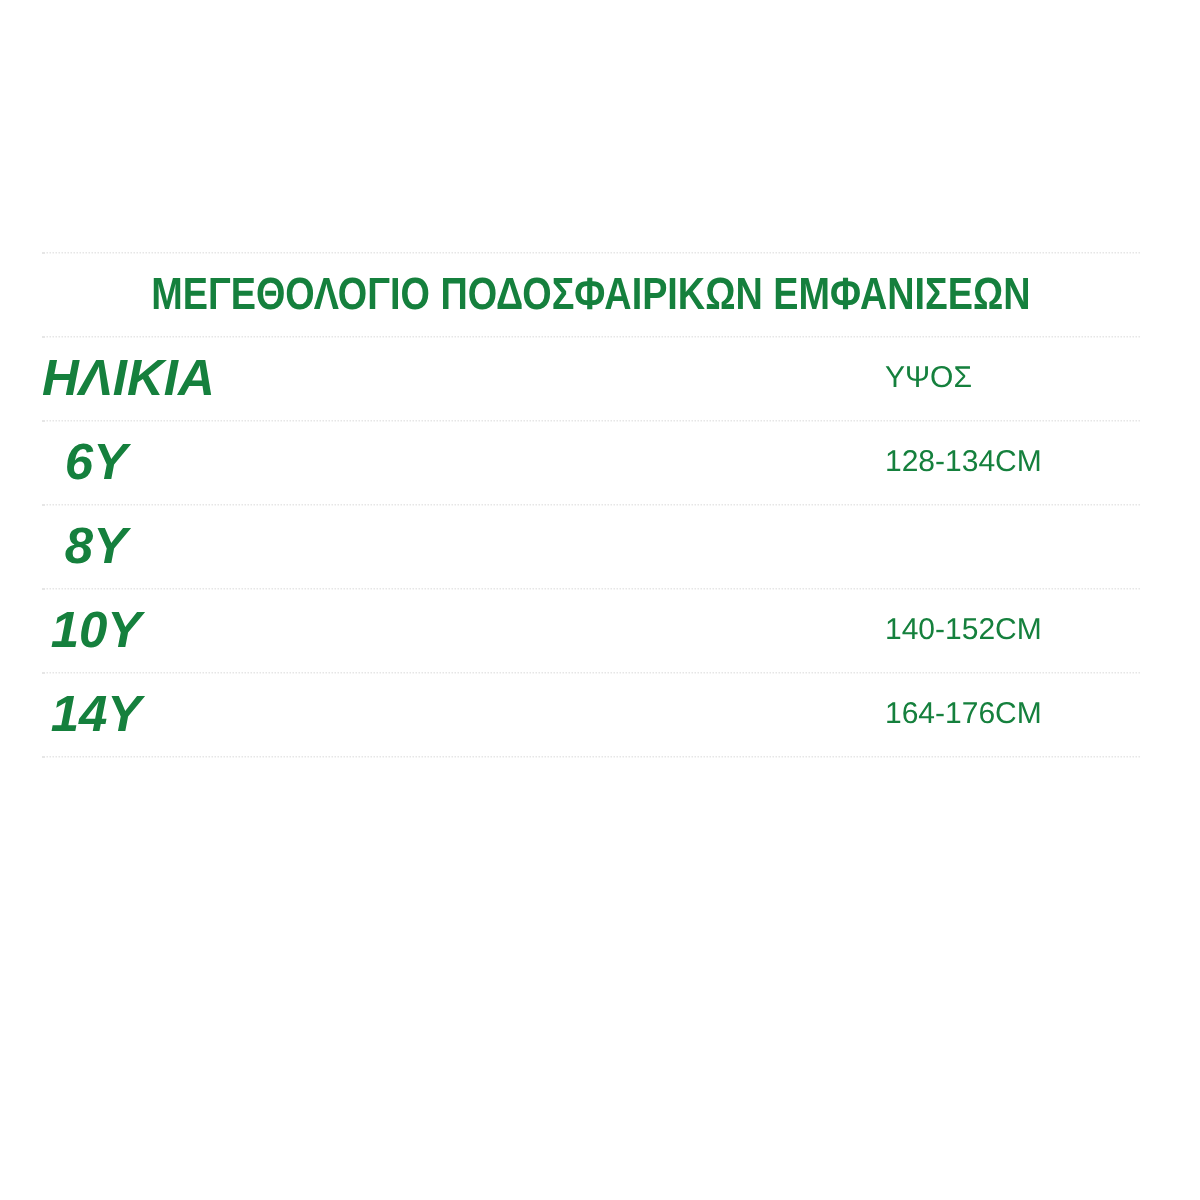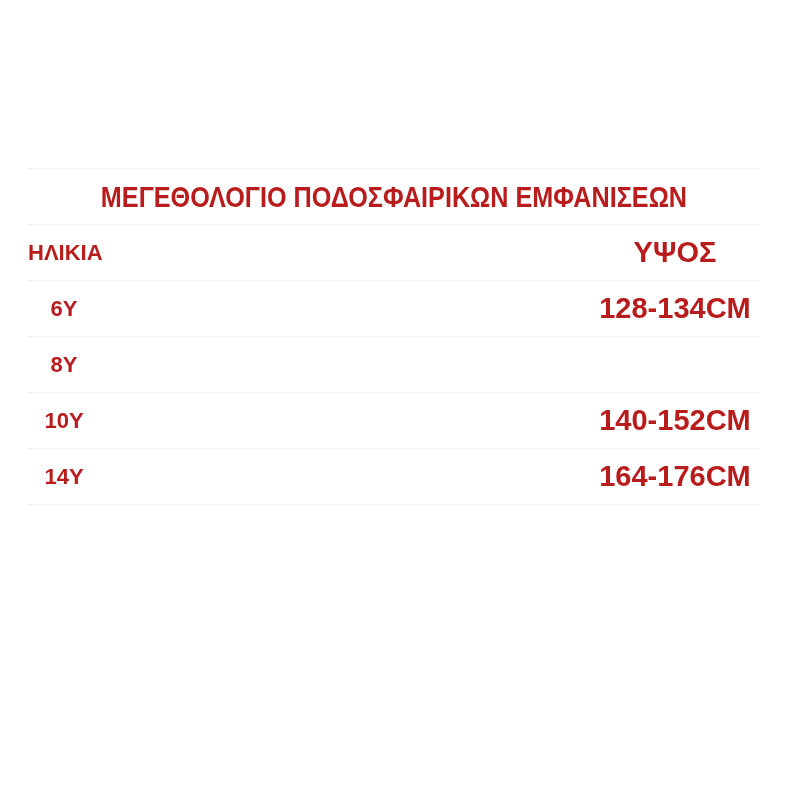--- a/index.html
+++ b/index.html
@@ -7,21 +7,21 @@
     padding: 0;
     background: #ffffff;
   }
   .sheet {
     position: relative;
     width: 800px;
     height: 800px;
     background: #ffffff;
     overflow: hidden;
     font-family: "Liberation Sans", sans-serif;
-    color: #b91c1c;
+    color: #15803d;
   }
   .size-table {
     position: absolute;
     left: 28px;
     right: 40px;
     top: 168px;
     border-top: 1px dotted #e6e6e6;
   }
   .trow {
     height: 55px;
@@ -38,32 +38,32 @@
     font-size: 30px;
     font-weight: bold;
     letter-spacing: 0px;
     white-space: nowrap;
     transform: scaleX(0.84);
     transform-origin: center;
   }
   .cell-age {
     width: 72px;
     text-align: center;
-    font-size: 22px;
+    font-size: 34px;
     font-weight: bold;
     white-space: nowrap;
+    font-style: italic;
   }
   .header-row .cell-age {
     text-align: left;
   }
   .cell-height {
     width: 170px;
-    text-align: center;
-    font-size: 29px;
-    font-weight: bold;
+    font-size: 20px;
+    font-weight: normal;
     white-space: nowrap;
   }
 </style>
 </head>
 <body>
 
 <div class="sheet">
   <div class="size-table">
 
     <div class="trow title-row">

